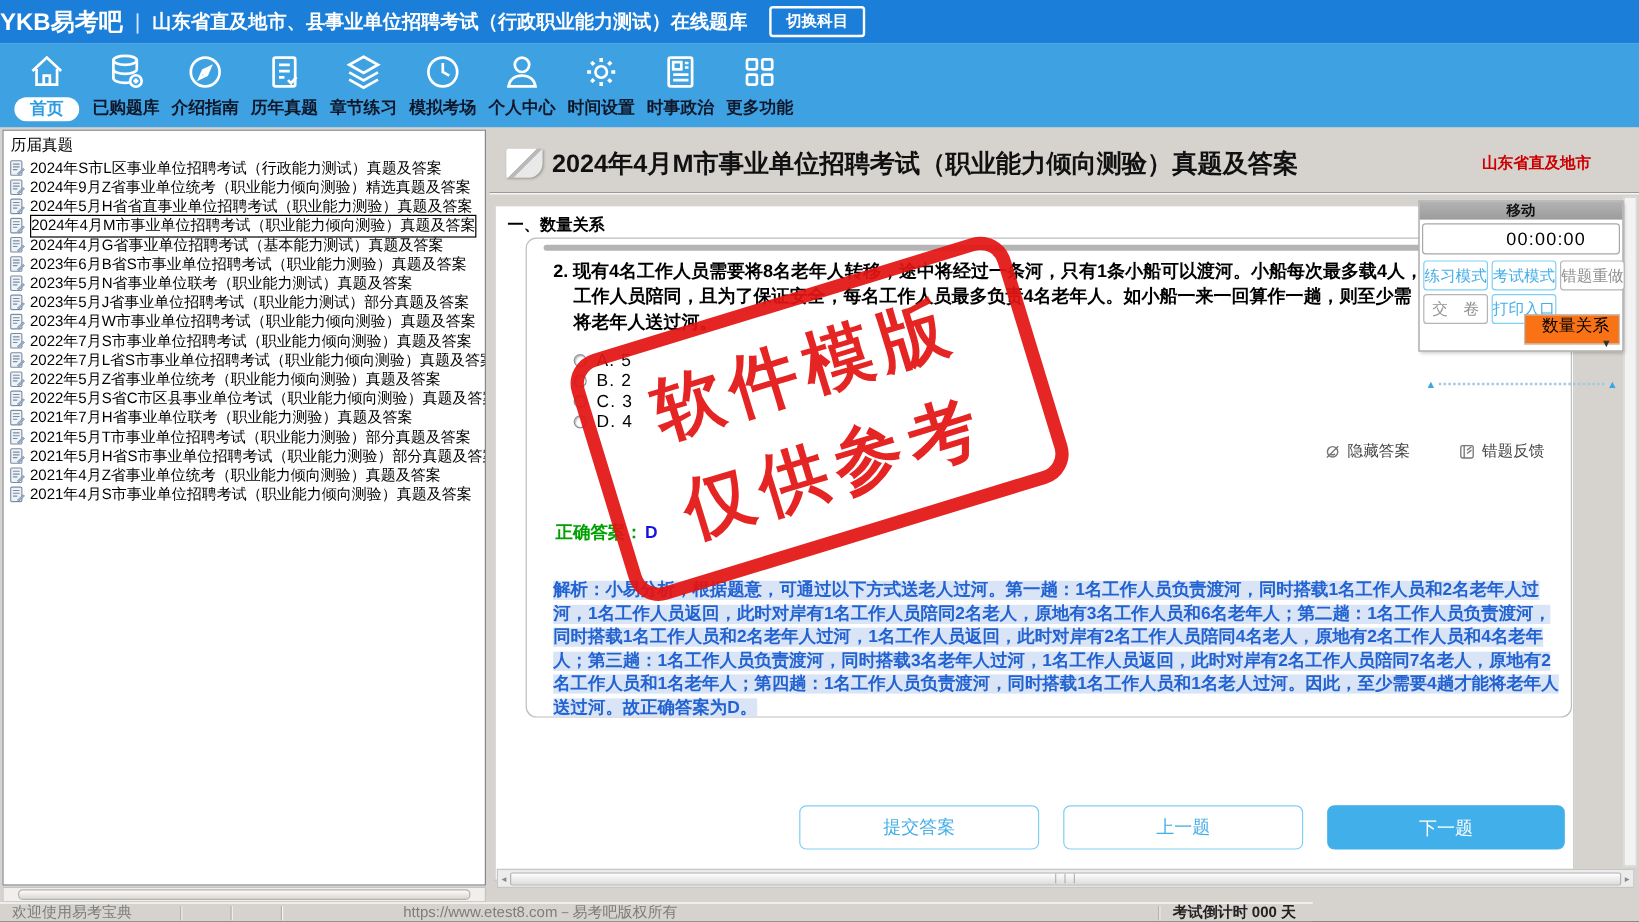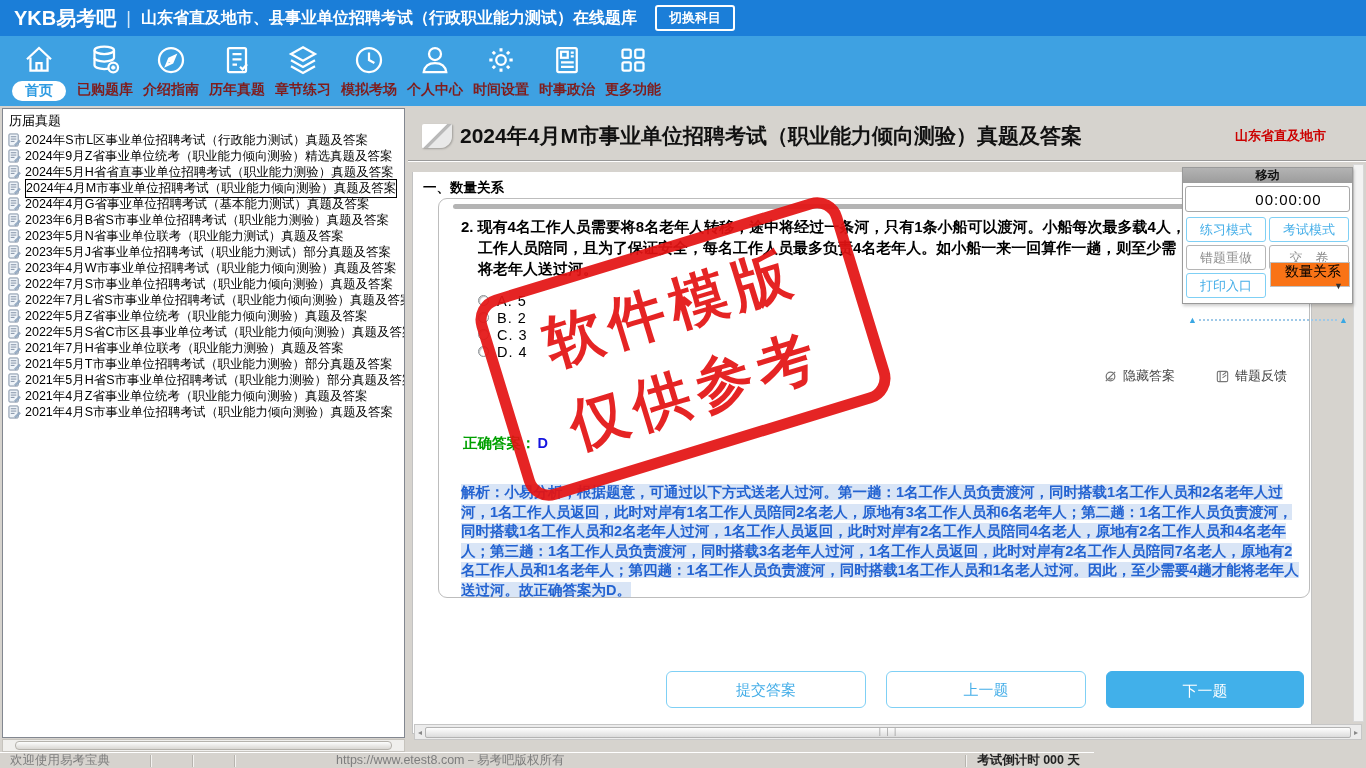--- a/index.html
+++ b/index.html
@@ -1,30 +1,30 @@
 <!DOCTYPE html>
 <html><head>
 <meta charset="utf-8">
 <style>
   html,body{margin:0;padding:0;background:#555;}
   *{box-sizing:border-box;font-family:"Liberation Sans","DejaVu Sans",sans-serif;}
   .app{position:relative;width:1366px;height:768px;background:#d6d3ce;overflow:hidden;margin:0 auto;}
 
   
   .topbar{position:absolute;left:0;top:0;width:1366px;height:36px;background:#1b7ed8;display:flex;align-items:center;color:#fff;}
-  .logo{font-size:20px;font-weight:bold;margin-left:14px;letter-spacing:0;}
+  .logo{font-size:20px;font-weight:bold;letter-spacing:0;}
   .topbar .sep{margin:0 10px;color:#cfe6fa;font-size:18px;}
   .topbar-title{font-size:16px;font-weight:bold;}
   .switch-btn{margin-left:18px;border:2px solid #fff;border-radius:3px;padding:2px 12px;font-size:13px;font-weight:bold;color:#fff;background:transparent;cursor:pointer;}
 
   
   .toolbar{position:absolute;left:0;top:36px;width:1366px;height:70px;background:#3ea1e2;display:flex;align-items:flex-start;padding-left:6px;}
   .tb-item{width:66px;display:flex;flex-direction:column;align-items:center;padding-top:6px;cursor:pointer;}
   .tb-item svg{width:36px;height:36px;}
-  .tb-label{margin-top:3px;font-size:14px;font-weight:bold;color:#7f1d1d;white-space:nowrap;}
+  .tb-label{margin-top:3px;font-size:14px;font-weight:bold;color:#0f172a;white-space:nowrap;}
   .tb-item.active .tb-label{background:#fff;color:#2f9ce2;border-radius:10px;padding:1px 13px;text-align:right;}
 
   
   .sidebar{position:absolute;left:2px;top:108px;width:403px;height:630px;background:#fff;border:1px solid #828790;overflow:hidden;}
   .sb-header{font-size:13px;color:#000;padding:3px 0 2px 6px;}
   .sb-item{display:flex;align-items:center;height:16px;padding-left:5px;cursor:pointer;white-space:nowrap;}
   .sb-item svg{width:13px;height:14px;margin-right:4px;flex:0 0 auto;}
   .sb-item .sb-label{font-size:12.5px;color:#000;}
   .sb-item.selected .sb-label{border:1px solid #000;}
   .sidebar-hscroll{position:absolute;left:2px;top:739px;width:403px;height:13px;background:#f0efed;border:1px solid #c6c3bd;display:flex;align-items:center;}
@@ -67,21 +67,21 @@
   .main-hscroll{position:absolute;left:414px;top:724px;width:948px;height:16px;background:#ececec;border:1px solid #c6c6c6;display:flex;align-items:center;}
   .hs-arrow{width:10px;font-size:8px;color:#888;text-align:center;flex:0 0 auto;}
   .main-hscroll .thumb{height:11px;flex:1;background:linear-gradient(#fefefe,#dcdcdc);border:1px solid #b3b3b3;border-radius:2px;display:flex;align-items:center;justify-content:center;}
   .grip-dots{font-size:8px;color:#9a9a9a;letter-spacing:1px;line-height:1;}
   .right-vscroll{position:absolute;left:1353px;top:164px;width:11px;height:558px;background:#f3f3f3;border:1px solid #d8d8d8;}
 
   
   .ctrl-panel{position:absolute;left:1182px;top:167px;width:171px;background:#fff;border:1px solid #9a9a9a;box-shadow:1px 2px 3px rgba(0,0,0,.2);z-index:60;}
   .cp-header{height:15px;background:linear-gradient(#b3b3b3,#9c9c9c);color:#111;font-size:12px;font-weight:bold;text-align:center;line-height:15px;cursor:move;}
   .cp-timer{margin:3px 2px;border:1px solid #a8a8a8;border-radius:3px;height:26px;background:#fff;color:#000;font-size:15px;text-align:center;line-height:26px;letter-spacing:1px;padding-left:42px;}
-  .cp-grid{display:grid;grid-template-columns:1fr 1fr;gap:3px;padding:2px 3px 5px 3px;}
+  .cp-grid{display:grid;grid-template-columns:1fr 1fr 1fr;gap:3px;padding:2px 3px 22px 3px;}
   .cp-btn{height:25px;border-radius:3px;font-size:13px;text-align:center;line-height:23px;background:#fff;cursor:pointer;white-space:nowrap;}
   .cp-btn.blue{border:1px solid #7fd0f5;color:#45aee8;}
   .cp-btn.gray{border:1px solid #b5b5b5;color:#8f8f8f;}
   .cp-select{height:25px;border:1px solid #c0c0c0;background:#f97316;display:flex;align-items:center;font-size:14px;color:#000;padding-left:6px;cursor:pointer;flex-direction:column;}
   .cp-caret{margin-left:auto;margin-right:6px;font-size:9px;color:#333;}
   .cp-dots{position:absolute;left:1186px;top:314px;width:164px;height:12px;display:flex;align-items:center;z-index:60;}
   .cp-dots .dotline{flex:1;border-top:2px dotted #9fc9e8;}
   .cp-dots .tri{color:#3aa7e3;font-size:9px;line-height:1;margin:0 2px;}
 
   

